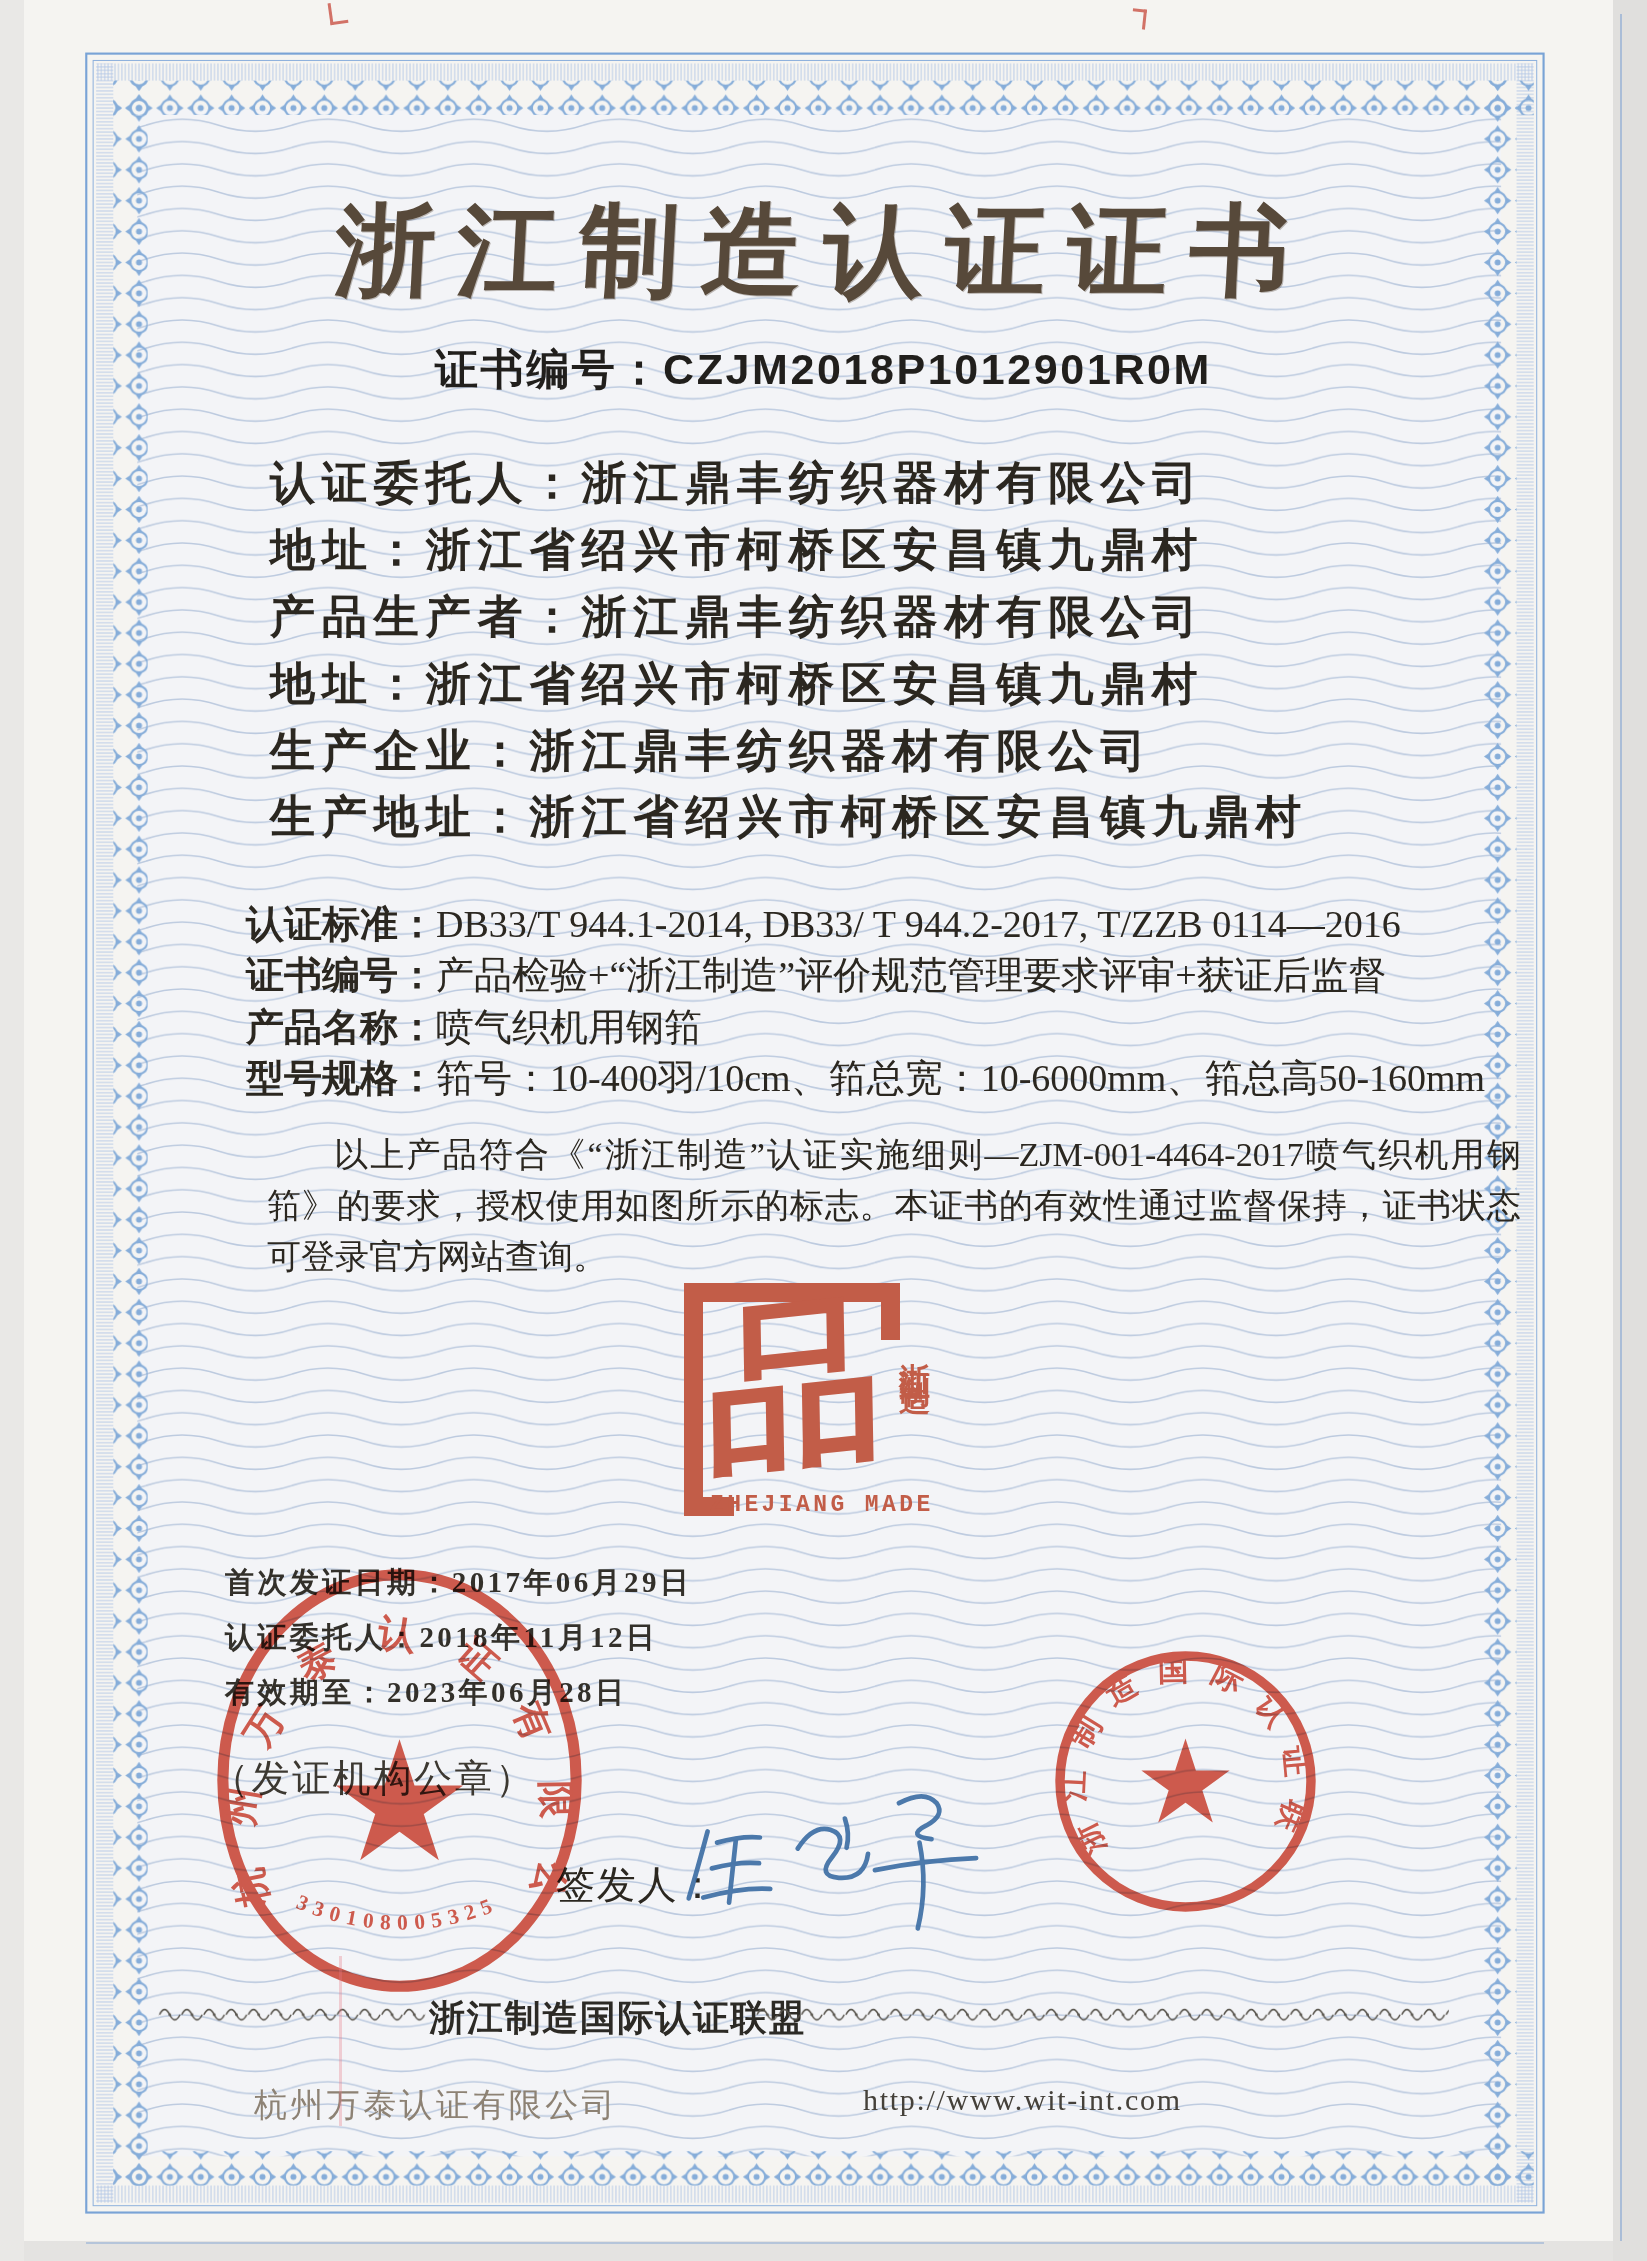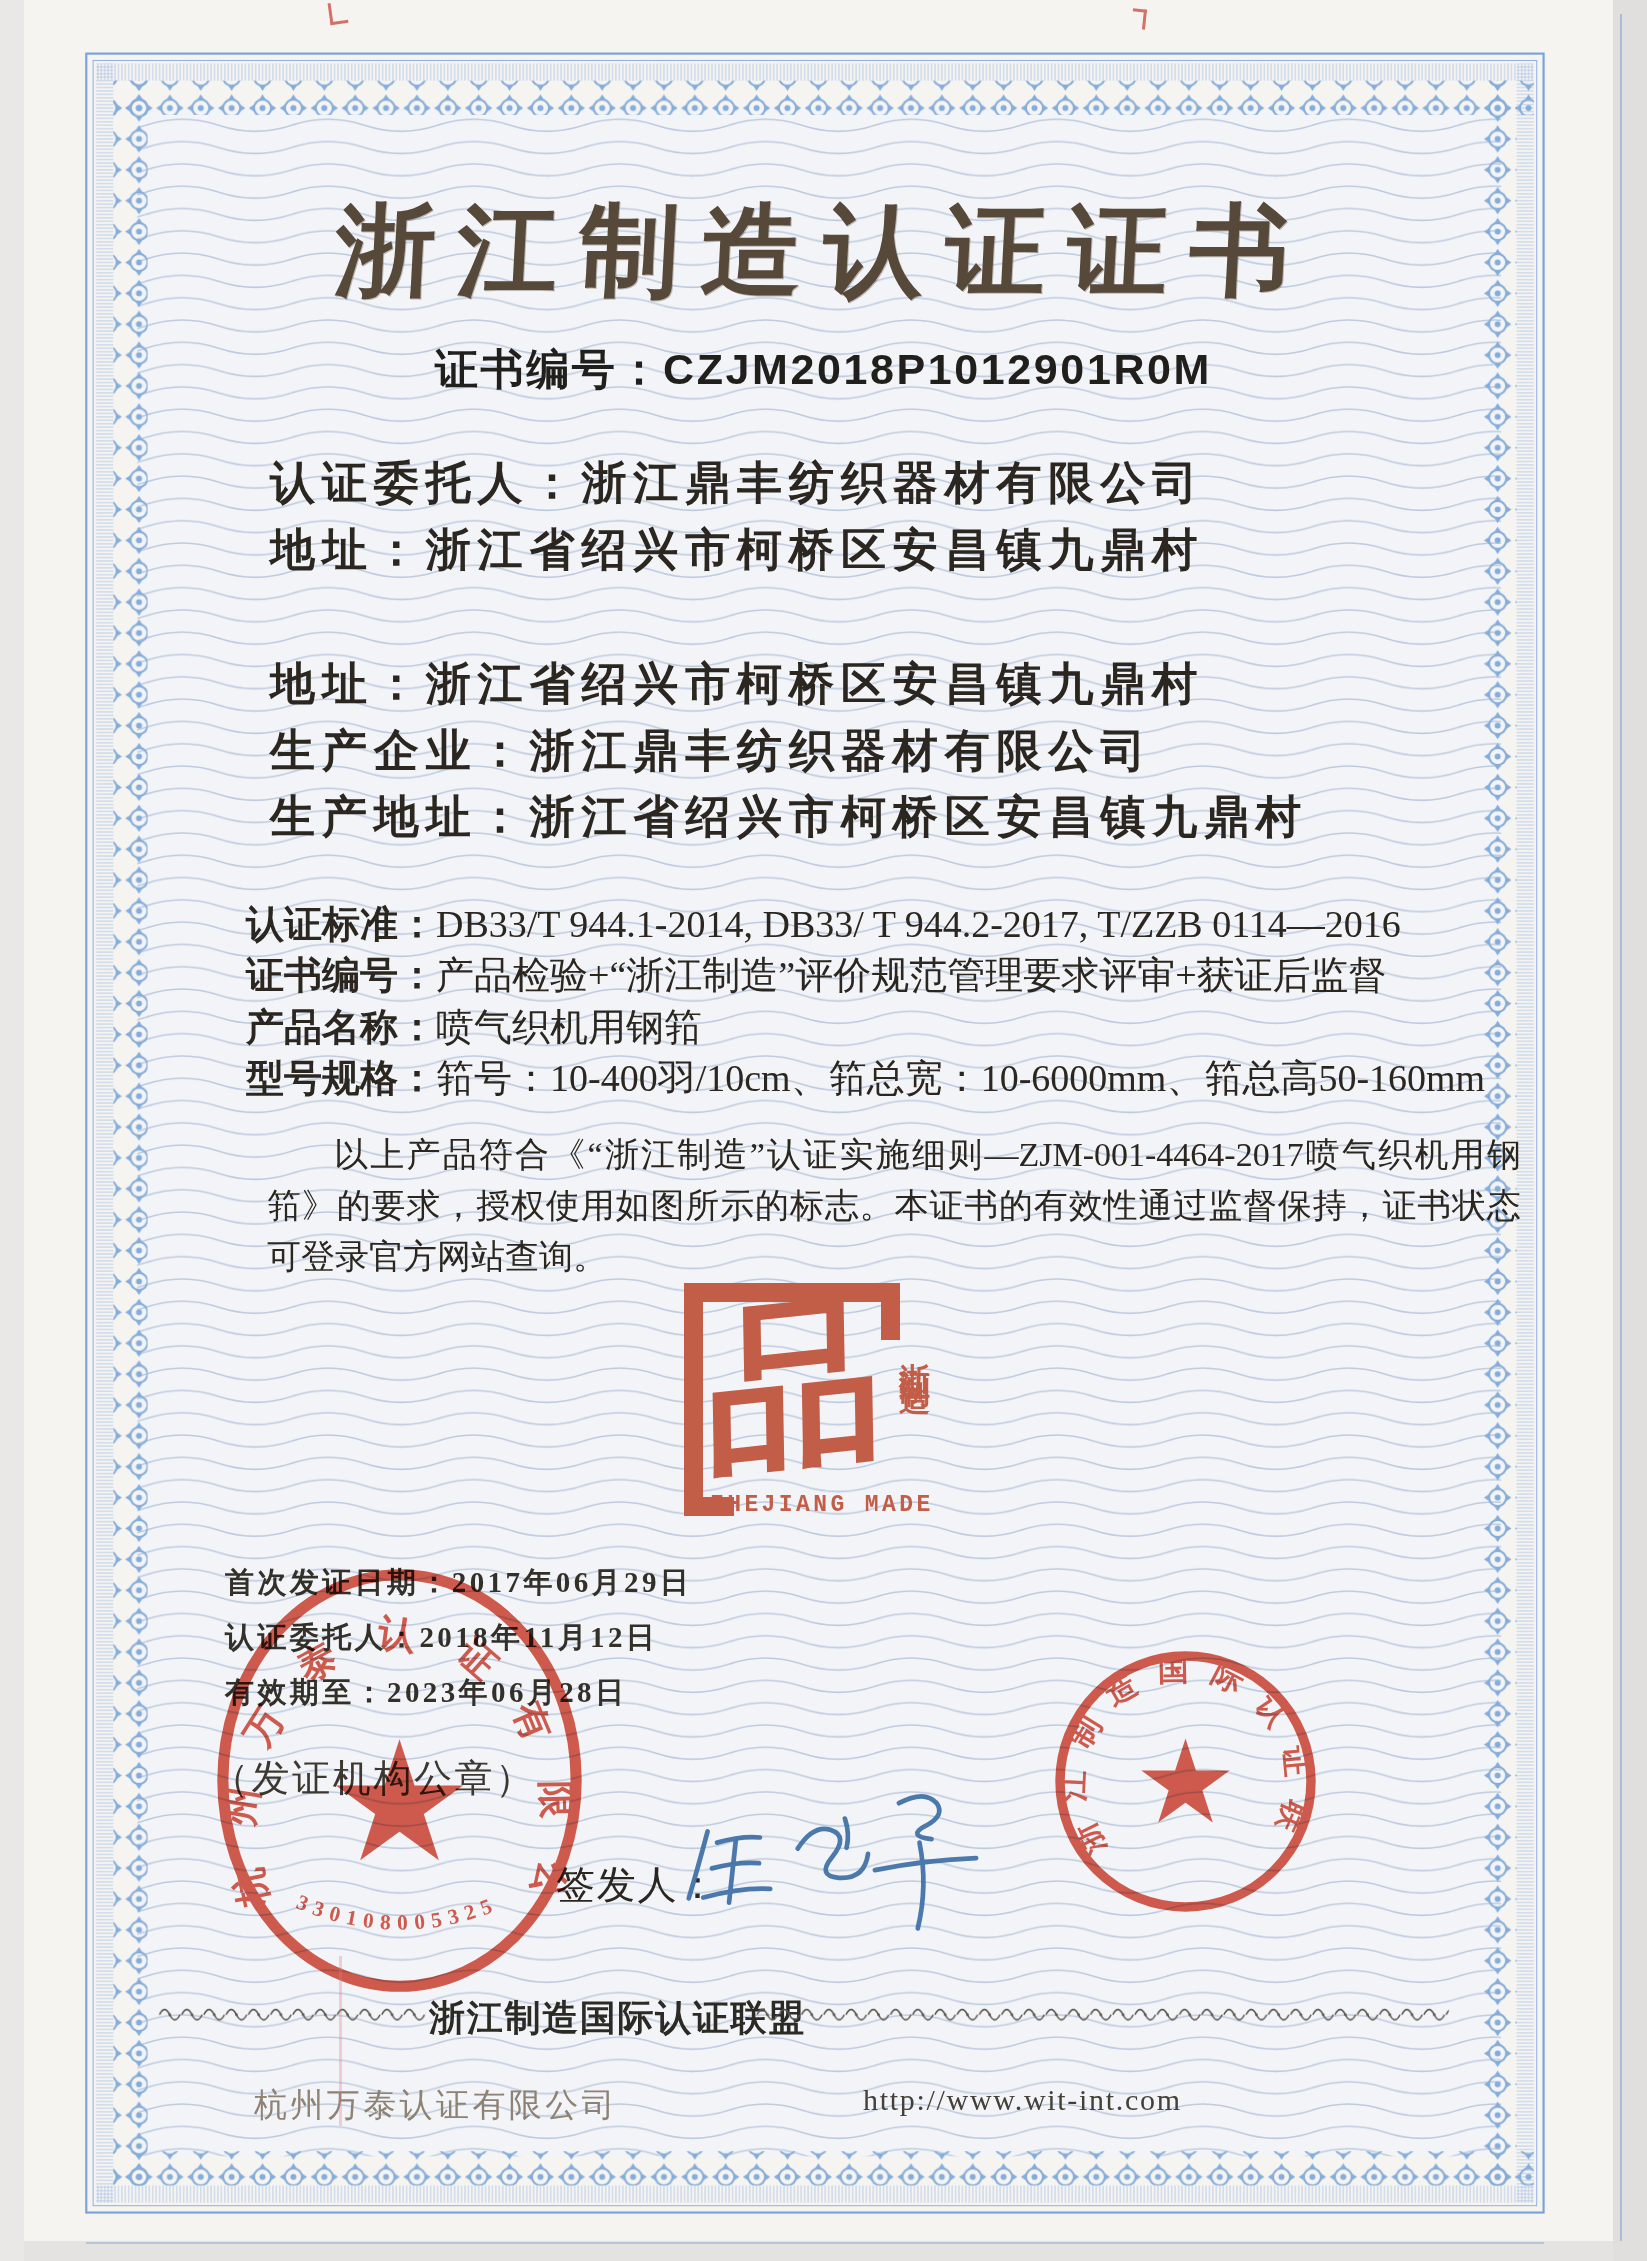--- a/index.html
+++ b/index.html
@@ -121,20 +121,21 @@
 
   <div class="abs frag" id="frag1"></div>
   <div class="abs frag" id="frag2"></div>
 
   <div class="abs" id="title">浙江制造认证证书</div>
 
   <div class="abs" id="certno"><span>证书编号：</span><span>CZJM2018P1012901R0M</span></div>
 
   <div class="abs field-line" style="top:453px"><span class="lbl">认证委托人：</span><span>浙江鼎丰纺织器材有限公司</span></div>
   <div class="abs field-line" style="top:520px"><span class="lbl">地址：</span><span>浙江省绍兴市柯桥区安昌镇九鼎村</span></div>
+  <div class="abs field-line" style="top:587px"><span class="lbl">产品生产者：</span><span>浙江鼎丰纺织器材有限公司</span></div>
   <div class="abs field-line" style="top:654px"><span class="lbl">地址：</span><span>浙江省绍兴市柯桥区安昌镇九鼎村</span></div>
   <div class="abs field-line" style="top:721px"><span class="lbl">生产企业：</span><span>浙江鼎丰纺织器材有限公司</span></div>
   <div class="abs field-line" style="top:787px"><span class="lbl">生产地址：</span><span>浙江省绍兴市柯桥区安昌镇九鼎村</span></div>
 
   <div class="abs detail-line" style="top:899px"><span class="lbl">认证标准：</span><span>DB33/T 944.1-2014, DB33/ T 944.2-2017, T/ZZB 0114—2016</span></div>
   <div class="abs detail-line" style="top:950px"><span class="lbl">证书编号：</span><span>产品检验+“浙江制造”评价规范管理要求评审+获证后监督</span></div>
   <div class="abs detail-line" style="top:1002px"><span class="lbl">产品名称：</span><span>喷气织机用钢筘</span></div>
   <div class="abs detail-line" style="top:1053px"><span class="lbl">型号规格：</span><span>筘号：10-400羽/10cm、筘总宽：10-6000mm、筘总高50-160mm</span></div>
 
   <div class="abs" id="statement">以上产品符合《“浙江制造”认证实施细则—ZJM-001-4464-2017喷气织机用钢筘》的要求，授权使用如图所示的标志。本证书的有效性通过监督保持，证书状态可登录官方网站查询。</div>

